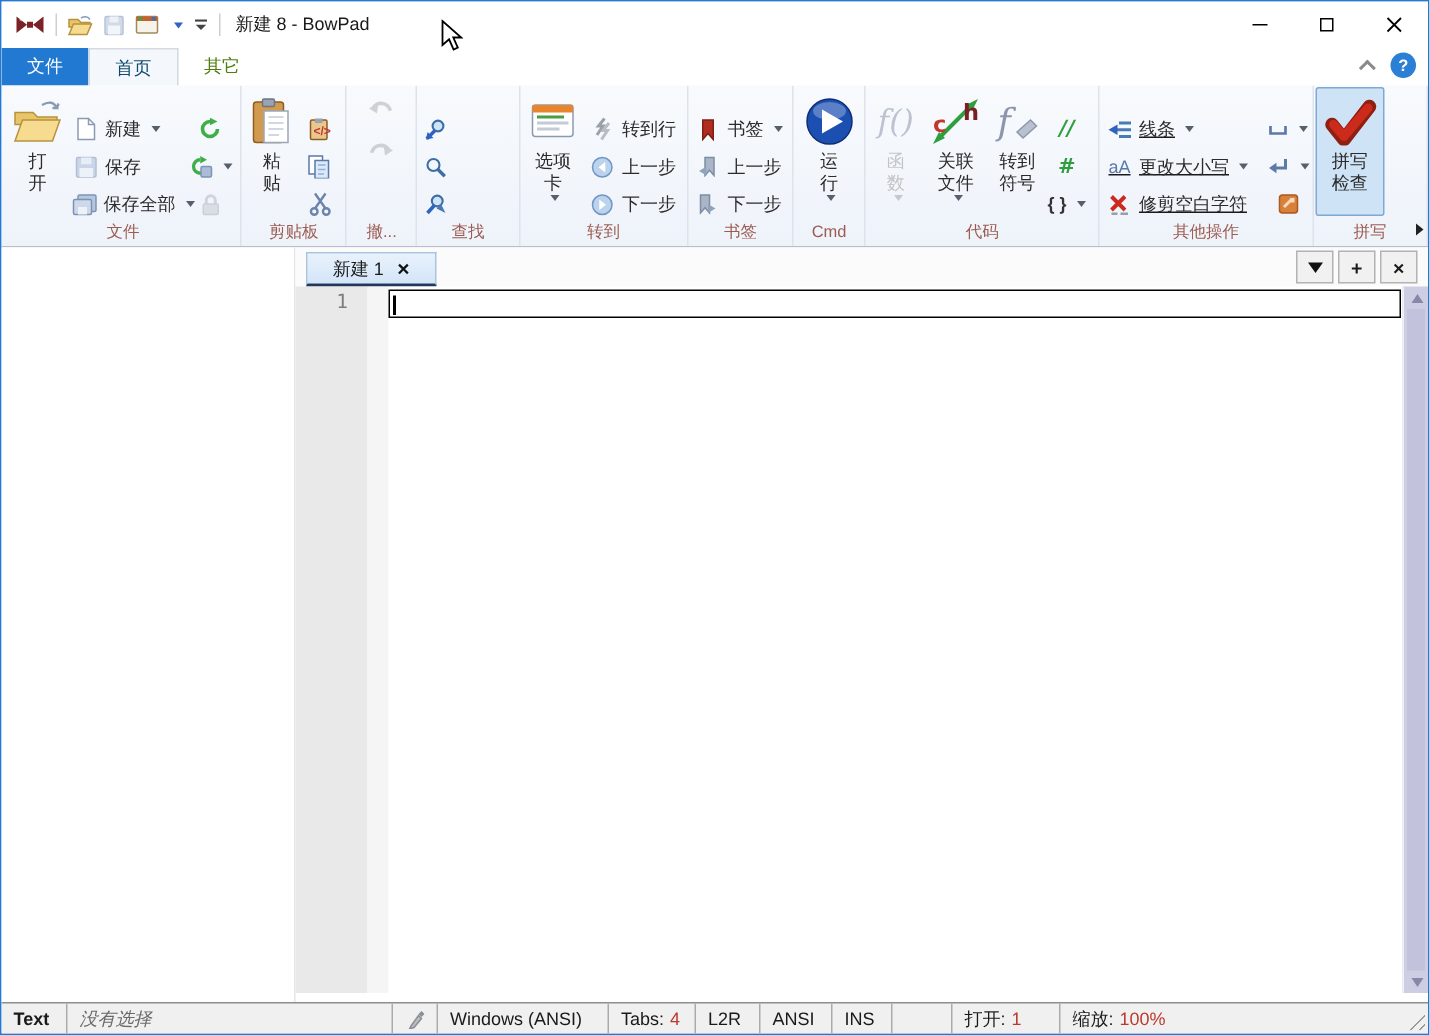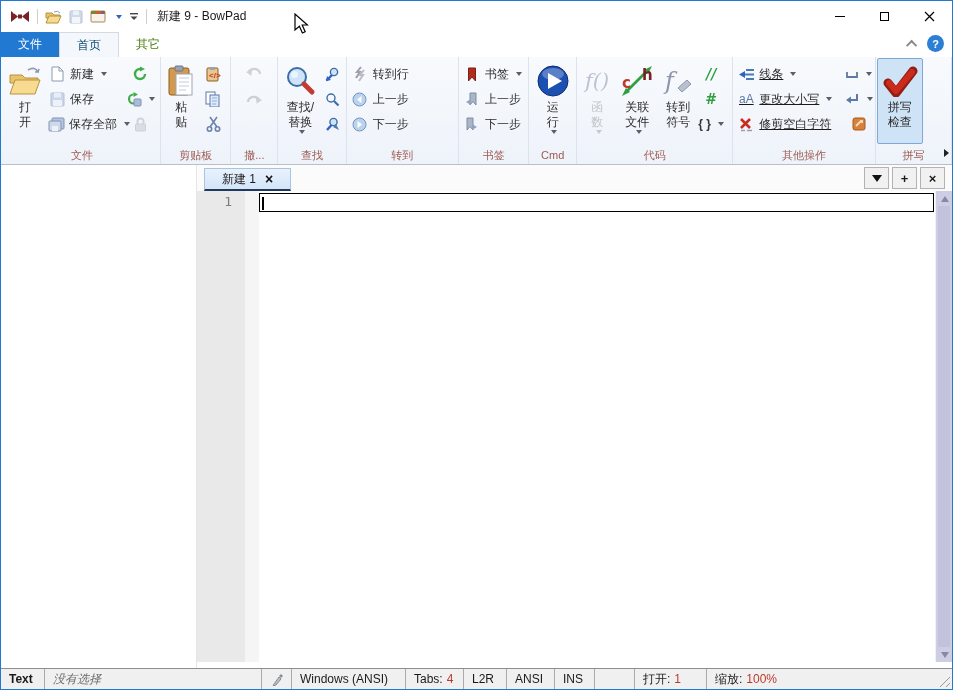--- a/index.html
+++ b/index.html
@@ -31,21 +31,21 @@
   .ribbon-body { position:absolute; left:0; top:56px; right:0; height:108px; background:linear-gradient(#f8fafd,#eef3fa); border-bottom:1px solid #b9bfc9; display:flex; align-items:stretch; padding-left:3px; overflow:hidden; }
   .grp { display:flex; flex-direction:column; border-right:1px solid #dde3ec; padding:1px 1px 0; position:relative; }
   .grp-body { flex:1; display:flex; align-items:flex-start; }
   .grp-label { height:17px; line-height:16px; font-size:11px; color:#9d5b52; text-align:center; white-space:nowrap; overflow:hidden; }
   .bigbtn { min-width:40px; height:86px; display:flex; flex-direction:column; align-items:center; padding:3px 2px 0; border:1px solid transparent; border-radius:2px; }
   .bigbtn .bicon { height:38px; display:flex; align-items:center; justify-content:center; }
   .blbl { font-size:12px; line-height:15px; text-align:center; white-space:pre-line; color:#2b2b2b; }
   .bigbtn.active { background:#cfe3f7; border-color:#7fa8d4; }
   .dd { display:inline-block; width:0; height:0; border-left:3px solid transparent; border-right:3px solid transparent; border-top:4px solid #56606c; margin-left:3px; vertical-align:2px; }
   .dd.gray { border-top-color:#a2a6ab; }
-  .smallcol { display:flex; flex-direction:column; gap:3px; padding-top:5px; }
+  .smallcol { display:flex; flex-direction:column; gap:3px; padding-top:5px;margin-top:12px; }
   .sbtn { height:22px; display:flex; align-items:center; gap:4px; padding:0 3px; font-size:12px; color:#2b2b2b; white-space:nowrap; }
   .sbtn .sicon { width:18px; height:18px; display:flex; align-items:center; justify-content:center; }
   .icononly { justify-content:center; width:26px; }
   .dim { opacity:.55; }
   .dimtext { color:#9a9a9a; }
   .glyphicon { font-style:italic; font-family:"DejaVu Serif",serif; }
   .flyout { position:absolute; right:2px; top:92px; width:0; height:0; border-top:4px solid transparent; border-bottom:4px solid transparent; border-left:5px solid #222; }
 
   
   .client { position:absolute; left:0; top:164px; right:0; bottom:21px; background:#fff; }
@@ -123,21 +123,21 @@
       </span>
       <span class="dd" style="border-top-color:#2f62c4;"></span>
       <span class="ic">
         <svg width="10" height="9" viewBox="0 0 10 9">
             <rect x="1" y="1" width="8" height="1.4" fill="#444"></rect>
             <path d="M1.5 4.5 L5 8 L8.5 4.5 Z" fill="#444"></path>
           </svg>
       </span>
       <span class="qat sep"></span>
     </div>
-    <span class="title-text">新建 9 - BowPad</span>
+    <span class="title-text">新建 8 - BowPad</span>
     <div class="win-controls">
       <div class="wbtn">
           <span class="glyph-min"></span>
         </div>
       <div class="wbtn">
           <span class="glyph-max"></span>
         </div>
       <div class="wbtn">
         <span class="ic">
             <svg width="11" height="11" viewBox="0 0 11 11">
@@ -302,32 +302,20 @@
                 <path d="M19 6 L12 3 L13 10 Z" fill="#aeb3ba"></path>
               </svg>
             </span>
         </div>
       </div>
       <div class="grp-label">撤...</div>
     </div>
 
     <div class="grp" style="width:70px;">
       <div class="grp-body">
-        <div class="bigbtn" style="min-width:42px;">
-          <span class="bicon">
-            <svg width="32" height="32" viewBox="0 0 32 32">
-                <circle cx="13" cy="12" r="9" fill="#cfe4f8" stroke="#3c6ea5" stroke-width="2"></circle>
-                <circle cx="10.5" cy="9.5" r="3.5" fill="#eaf4fd"></circle>
-                <path d="M20 19 L28 27" stroke="#c23b2e" stroke-width="5" stroke-linecap="round"></path>
-              </svg>
-          </span>
-          <span class="blbl">查找/
-替换</span>
-            <span class="dd"></span>
-        </div>
         <div class="smallcol">
           <div class="sbtn icononly" style="width:22px;">
             <span class="sicon">
                 <svg width="15" height="15" viewBox="0 0 15 15">
                   <circle cx="9" cy="5" r="3.6" fill="#cfe4f8" stroke="#3c6ea5" stroke-width="1.4"></circle>
                   <path d="M7 8 L1.5 13.5" stroke="#2f62c4" stroke-width="2.4"></path>
                   <path d="M1 14 L6 13 L2 9 Z" fill="#2f62c4"></path>
                 </svg>
               </span>
           </div>
@@ -348,20 +336,33 @@
                 </svg>
               </span>
           </div>
         </div>
       </div>
       <div class="grp-label">查找</div>
     </div>
 
     <div class="grp" style="width:115px;">
       <div class="grp-body">
+        <div class="bigbtn" style="min-width:42px;">
+          <span class="bicon">
+            <svg width="32" height="30" viewBox="0 0 32 30">
+                <rect x="2" y="4" width="27" height="21" rx="2" fill="#fff" stroke="#8a9ab5"></rect>
+                <rect x="2" y="4" width="27" height="5" fill="#e8852c"></rect>
+                <path d="M5 12 h18" stroke="#4a9e3f" stroke-width="2"></path>
+                <path d="M5 16 h21 M5 20 h15" stroke="#c3cbd8" stroke-width="2"></path>
+              </svg>
+          </span>
+          <span class="blbl">选项
+卡</span>
+            <span class="dd"></span>
+        </div>
         <div class="smallcol">
           <div class="sbtn">
             <span class="sicon">
                 <svg width="12" height="16" viewBox="0 0 12 16">
                   <path d="M7 1 L3 6 L6 6 L2 12" stroke="#9aa0a8" stroke-width="2" fill="none"></path>
                   <path d="M10 4 L6 9 L9 9 L5 15" stroke="#b8bdc4" stroke-width="2" fill="none"></path>
                 </svg>
               </span>
             <span>转到行</span>
           </div>

